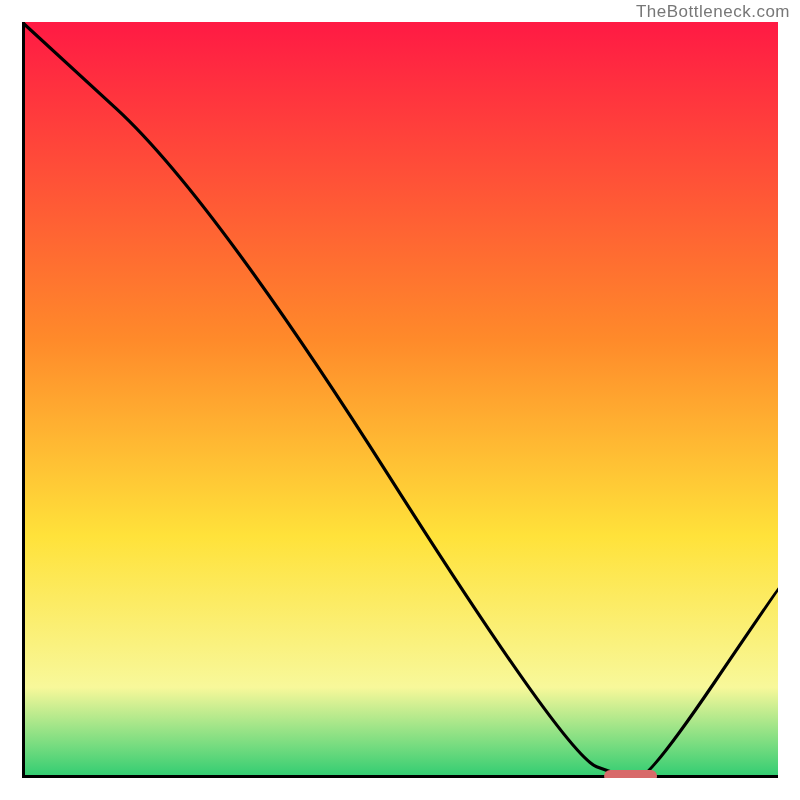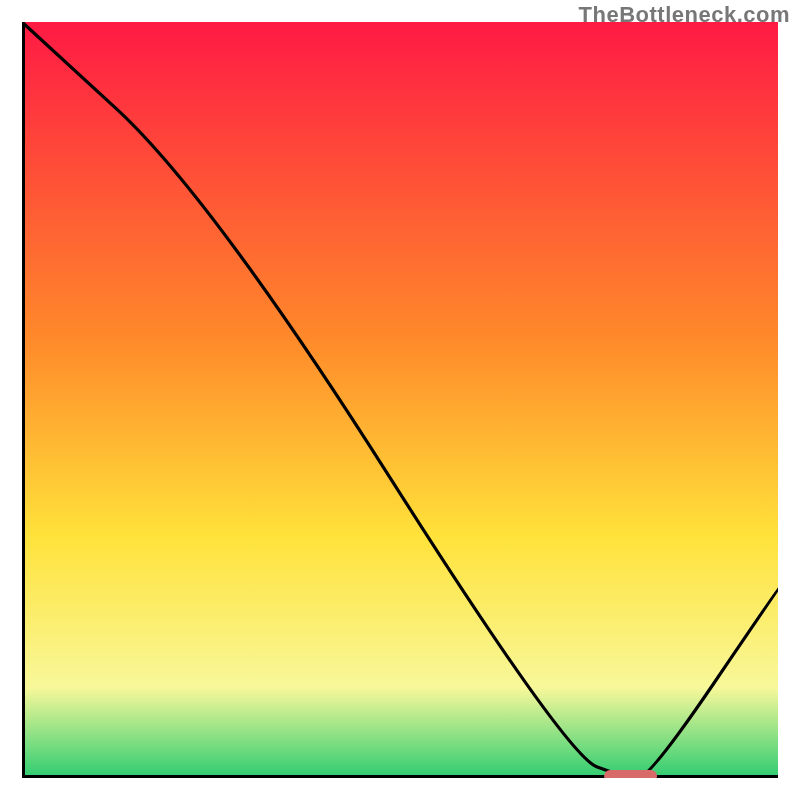--- a/index.html
+++ b/index.html
@@ -12,22 +12,22 @@
   }
   .chart-wrap {
     position: relative;
     width: 800px;
     height: 800px;
   }
   .watermark {
     position: absolute;
     top: 2px;
     right: 10px;
-    font-size: 22px;
-    font-weight: bold;
+    font-size: 17px;
+    font-weight: normal;
     color: #777777;
     letter-spacing: 0.5px;
     z-index: 5;
   }
   .plot-area {
     position: absolute;
     left: 22px;
     top: 22px;
     width: 756px;
     height: 756px;

